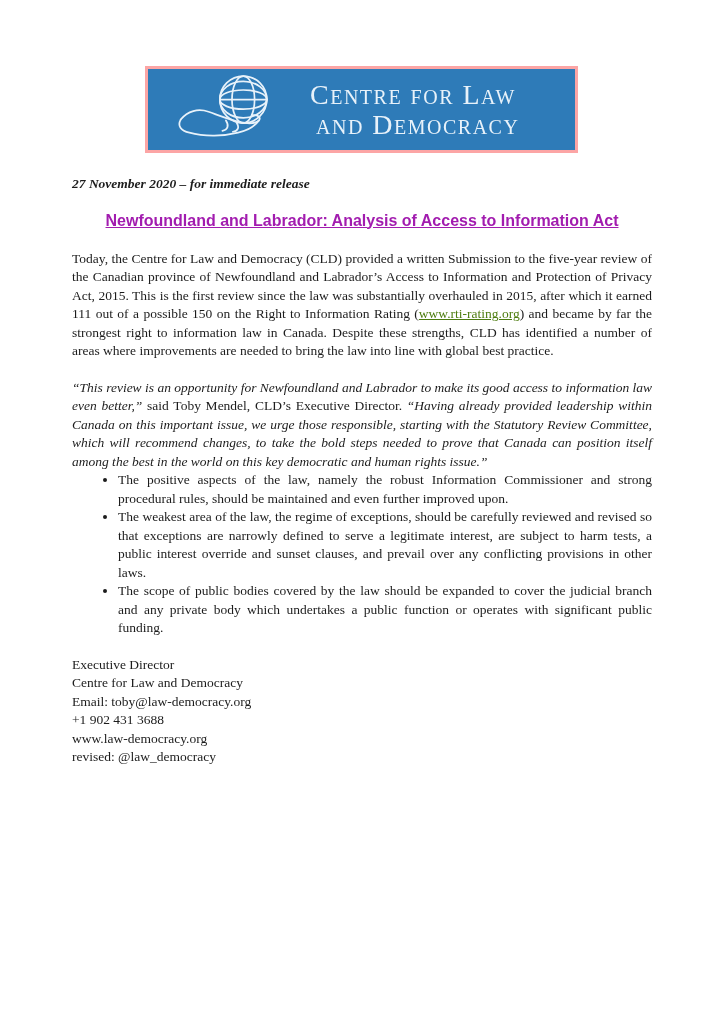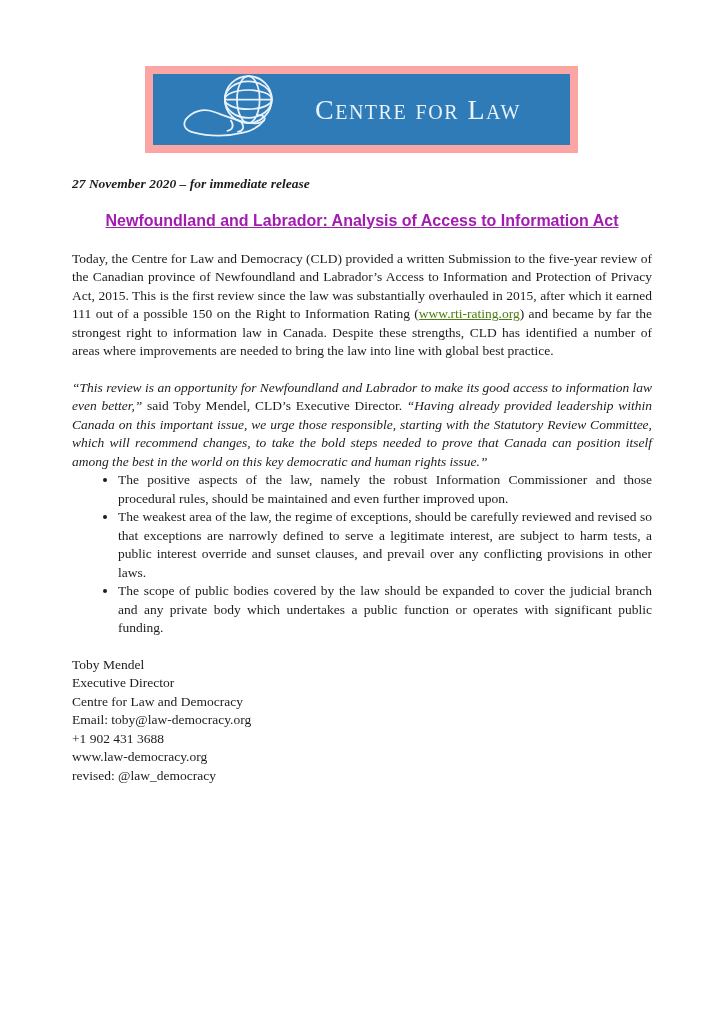--- a/index.html
+++ b/index.html
@@ -14,21 +14,21 @@
     line-height: 18.5px;
     color: #1c1c1c;
     overflow: hidden;
   }
   .banner {
     box-sizing: border-box;
     margin: 66px 0 0 145px;
     width: 433px;
     height: 87px;
     background: #2e7bb8;
-    border: 8px solid #fca5a5;
+    border: 3px solid #fca5a5;
     display: flex;
     align-items: center;
     padding: 0 12px 0 8px;
   }
   .logo-icon { flex: 0 0 auto; width: 152px; height: 80px; display: block; }
   .logo-icon svg { width: 100%; height: 100%; display: block; }
   .logo-text {
     flex: 1 1 auto;
     color: #e8f2fa;
     font-variant: small-caps;
@@ -83,41 +83,41 @@
         <line x1="51" y1="34" x2="105" y2="34"></line>
         <path d="M6,57 C14,47 26,44 38,48 C52,53 62,57 74,60"></path>
         <path d="M74,60 C84,62 92,62 96,58 C99,54 94,51 88,52"></path>
         <path d="M6,57 C2,64 6,70 16,72 C34,77 56,76 72,72 C82,70 90,66 96,58"></path>
         <path d="M70,60 C74,66 72,70 66,71"></path>
         <path d="M58,58 C62,64 60,69 54,70"></path>
       </svg>
     </span>
     <div class="logo-text">
       <div class="logo-line1">Centre for Law</div>
+      <div class="logo-line2">and Democracy</div>
     </div>
   </header>
 
   <p class="dateline">27 November 2020 – for immediate release</p>
 
   <h1 class="title">Newfoundland and Labrador: Analysis of Access to Information Act</h1>
 
   <p class="para justify"><span>Today, the Centre for Law and Democracy (CLD) provided a written Submission to the five-year review of the Canadian province of Newfoundland and Labrador’s Access to Information and Protection of Privacy Act, 2015. This is the first review since the law was substantially overhauled in 2015, after which it earned 111 out of a possible 150 on the Right to Information Rating (</span><a class="link">www.rti-rating.org</a><span>) and became by far the strongest right to information law in Canada. Despite these strengths, CLD has identified a number of areas where improvements are needed to bring the law into line with global best practice.</span></p>
 
   <p class="para justify"><span class="italic">“This review is an opportunity for Newfoundland and Labrador to make its good access to information law even better,”</span><span> said Toby Mendel, CLD’s Executive Director. </span><span class="italic">“Having already provided leadership within Canada on this important issue, we urge those responsible, starting with the Statutory Review Committee, which will recommend changes, to take the bold steps needed to prove that Canada can position itself among the best in the world on this key democratic and human rights issue.”</span></p>
 
   <ul class="bullets">
-    <li>The positive aspects of the law, namely the robust Information Commissioner and those procedural rules, should be maintained and even further improved upon.</li>
+    <li>The positive aspects of the law, namely the robust Information Commissioner and strong procedural rules, should be maintained and even further improved upon.</li>
     <li>The weakest area of the law, the regime of exceptions, should be carefully reviewed and revised so that exceptions are narrowly defined to serve a legitimate interest, are subject to harm tests, a public interest override and sunset clauses, and prevail over any conflicting provisions in other laws.</li>
     <li>The scope of public bodies covered by the law should be expanded to cover the judicial branch and any private body which undertakes a public function or operates with significant public funding.</li>
   </ul>
 
 
 
   <div class="contact-block">
-    <div>Toby Mendel</div>
     <div>Executive Director</div>
     <div>Centre for Law and Democracy</div>
     <div>Email: toby@law-democracy.org</div>
     <div>+1 902 431 3688</div>
     <div>www.law-democracy.org</div>
     <div>revised: @law_democracy</div>
   </div>
 
 </div>
 

